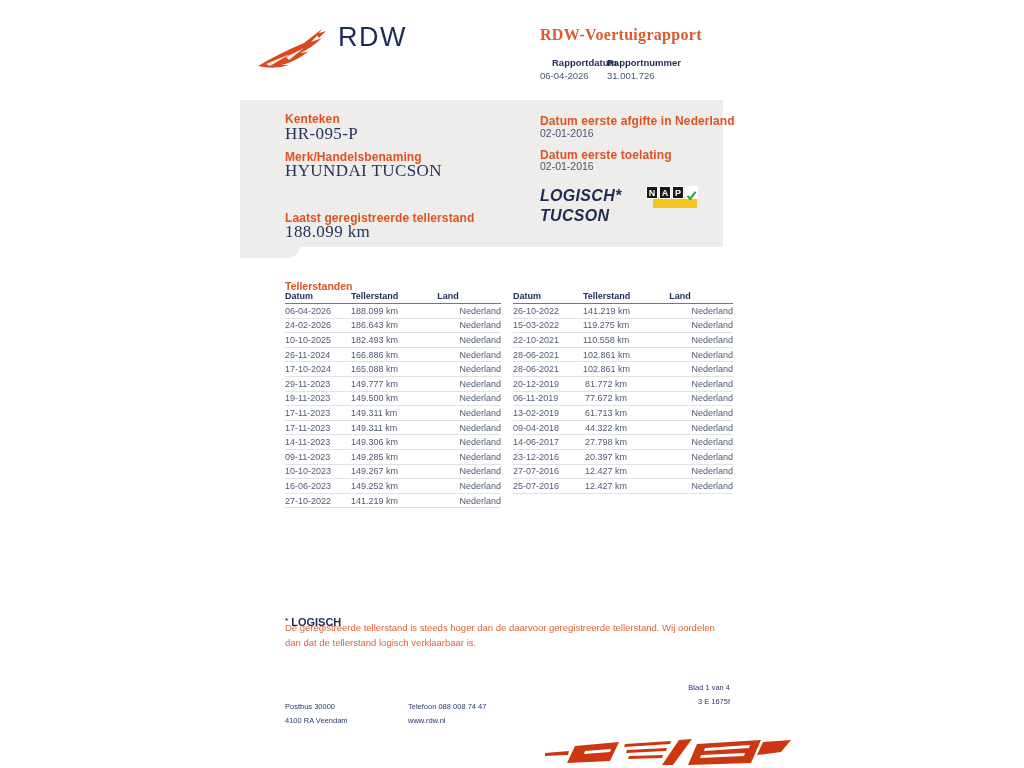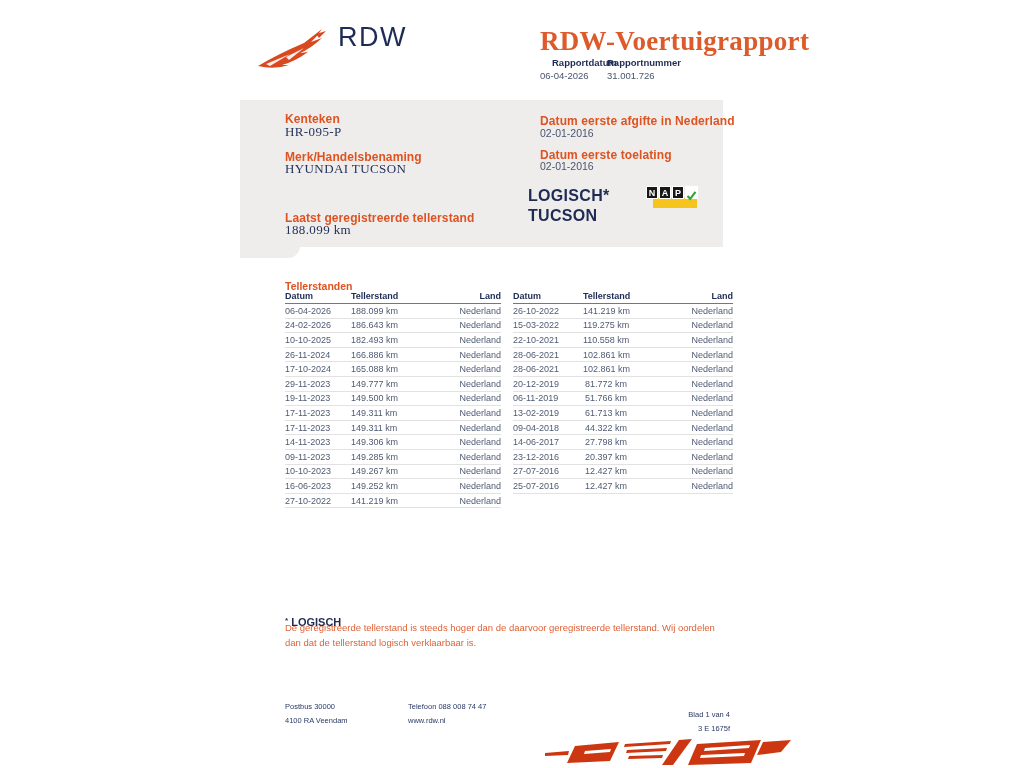--- a/index.html
+++ b/index.html
@@ -17,21 +17,21 @@
   
   .logo-wordmark {
     font-family: "Liberation Sans", sans-serif;
     font-size: 27px;
     font-weight: 500;
     letter-spacing: 1.5px;
     color: #1E2B54;
   }
   .doc-title {
     font-family: "Liberation Serif", serif;
-    font-size: 27px;
+    font-size: 16px;
     font-weight: bold;
     color: #DD5A2B;
     letter-spacing: 0.3px;
   }
   .meta-label {
     font-size: 9.5px;
     font-weight: bold;
     color: #1E2B54;
   }
   .meta-value {
@@ -51,21 +51,21 @@
     border-radius: 0 0 14px 0;
   }
   .field-label {
     font-size: 12px;
     font-weight: bold;
     color: #DD5321;
     letter-spacing: 0.1px;
   }
   .field-value-lg {
     font-family: "Liberation Serif", serif;
-    font-size: 13px;
+    font-size: 17px;
     color: #25325B;
     letter-spacing: 0.4px;
   }
   .field-value-sm {
     font-size: 10.5px;
     color: #49556E;
   }
   .verdict {
     font-size: 16px;
     font-weight: bold;
@@ -118,21 +118,21 @@
   }
   table.meter th {
     font-size: 9px;
     font-weight: bold;
     color: #1E2B54;
     border-bottom: 1.5px solid #DD5321;
     padding: 0 0 2px 0;
     white-space: nowrap;
     text-align: left;
   }
-  table.meter th.col-land { text-align: right; }
+  table.meter th.col-land { text-align: center; }
   table.meter td {
     padding: 0;
     height: 14.6px;
     border-bottom: 1px solid #E2E2E2;
     white-space: nowrap;
   }
   table.meter td.cell-tellerstand { text-align: right; }
   table.meter td.cell-land { text-align: right; }
 
   
@@ -190,21 +190,21 @@
 
   <div class="abs field-label" style="left:285px; top:211px;">Laatst geregistreerde tellerstand</div>
   <div class="abs field-value-lg" style="left:285px; top:222px;">188.099 km</div>
 
   <div class="abs field-label" style="left:540px; top:114px;">Datum eerste afgifte in Nederland</div>
   <div class="abs field-value-sm" style="left:540px; top:127px;">02-01-2016</div>
 
   <div class="abs field-label" style="left:540px; top:148px;">Datum eerste toelating</div>
   <div class="abs field-value-sm" style="left:540px; top:160px;">02-01-2016</div>
 
-  <div class="abs verdict" style="left:528px; top:186px;">
+  <div class="abs verdict" style="left:540px; top:186px;font-style:italic;">
     <div>LOGISCH*</div>
     <div>TUCSON</div>
   </div>
 
   <div class="abs" style="left:646px; top:186px; width:56px; height:26px;">
     <div class="nap-yellow"></div>
     <div class="nap" id="nap-tiles">
         <div class="nap-tile">N</div>
         <div class="nap-tile">A</div>
         <div class="nap-tile">P</div>
@@ -342,21 +342,21 @@
           <td class="cell-tellerstand">102.861 km</td>
           <td class="cell-land">Nederland</td>
         </tr>
         <tr>
           <td class="cell-datum">20-12-2019</td>
           <td class="cell-tellerstand">81.772 km</td>
           <td class="cell-land">Nederland</td>
         </tr>
         <tr>
           <td class="cell-datum">06-11-2019</td>
-          <td class="cell-tellerstand">51.766 km</td>
+          <td class="cell-tellerstand">77.672 km</td>
           <td class="cell-land">Nederland</td>
         </tr>
         <tr>
           <td class="cell-datum">13-02-2019</td>
           <td class="cell-tellerstand">61.713 km</td>
           <td class="cell-land">Nederland</td>
         </tr>
         <tr>
           <td class="cell-datum">09-04-2018</td>
           <td class="cell-tellerstand">44.322 km</td>
@@ -389,21 +389,21 @@
   <div class="abs footnote-text" style="left:285px; top:620px;">De geregistreerde tellerstand is steeds hoger dan de daarvoor geregistreerde tellerstand. Wij oordelen dan dat de tellerstand logisch verklaarbaar is.</div>
 
   <div class="abs footer-text" style="left:285px; top:700px;">
     <div>Postbus 30000</div>
     <div>4100 RA Veendam</div>
   </div>
   <div class="abs footer-text" style="left:408px; top:700px;">
     <div>Telefoon 088 008 74 47</div>
     <div>www.rdw.nl</div>
   </div>
-  <div class="abs footer-text footer-right" style="left:630px; top:708px; width:100px;text-align:right;">
+  <div class="abs footer-text footer-right" style="left:630px; top:681px; width:100px;text-align:right;">
     <div>Blad 1 van 4</div>
     <div>3 E 1675f</div>
   </div>
 
   <div class="abs" style="left:545px; top:738px; width:250px; height:30px;">
     <svg width="250" height="30" viewBox="0 0 250 30">
       <g fill="#CC3711">
         <polygon points="0,15 24,13 23,17 0,18"></polygon>
         <polygon points="30,8 74,4 65,23 22,25"></polygon>
         <polygon points="80,6 126,3 125,6 79,9"></polygon>

